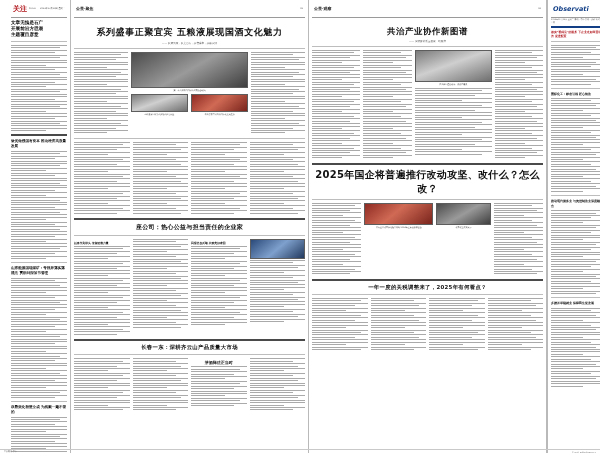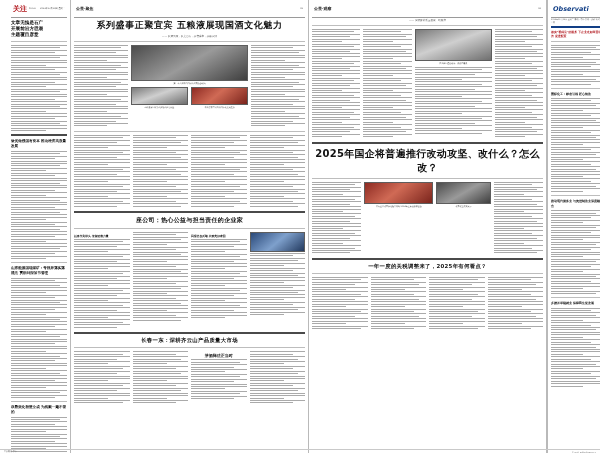--- a/index.html
+++ b/index.html
@@ -31,21 +31,21 @@
   .masthead{display:flex;align-items:center;height:17px;border-bottom:1px solid #9a9a9a;padding:0 2px;}
   .mast-logo{font-size:7px;font-weight:bold;color:#b0141a;letter-spacing:0px;}
   .mast-sub{font-size:2.4px;color:#666;margin-left:2px;}
   .mast-right{margin-left:auto;font-size:2.2px;color:#555;text-align:right;}
   
   .leftcol{width:62px;padding:0 3px;}
   .lead-title{font-size:4.6px;font-weight:bold;line-height:6px;color:#111;margin:2px 0 1px;}
   .sec-head{font-size:3.6px;font-weight:bold;line-height:5px;color:#111;margin:3px 0 1.5px;}
   
   .centercol{width:237px;padding:0 3px;}
-  .banner-title{font-size:9px;font-weight:bold;letter-spacing:0.6px;text-align:center;color:#111;margin:1px 0 2px;}
+  .banner-title{font-size:9px;font-weight:bold;letter-spacing:0.6px;text-align:center;color:#111;margin:8px 0 2px;}
   .banner-sub{font-size:2.6px;text-align:center;color:#555;margin-bottom:2px;}
   .grid3{display:flex;gap:3px;}
   .grid3 > div{flex:1;}
   .headline2{font-size:6px;font-weight:bold;text-align:center;margin:3px 0 2px;color:#111;letter-spacing:.3px;}
   .headline3{font-size:5.4px;font-weight:bold;text-align:center;margin:3px 0 2px;color:#111;letter-spacing:.3px;}
   
   .rightcol{width:237px;padding:0 3px;}
   .obs-logo{font-size:6.5px;font-style:italic;font-weight:bold;color:#123f86;}
   .obs-cn{font-size:6px;font-weight:bold;color:#123f86;margin-left:2px;}
   .far-right{width:58px;padding:0 3px;border-left:1px solid #b9b9b9;}
@@ -752,20 +752,21 @@
   </div>
 
   <div class="rule-v"></div>
 
   <div class="col rightcol">
     <div class="masthead">
       <span style="font-size:4px;font-weight:bold;color:#222;">全景·观察</span>
       <span class="mast-right">04</span>
     </div>
 
+    <div class="banner-title" style="font-size:8.4px;">共治产业协作新图谱</div>
     <div class="banner-sub">—— 资源要素质量发展一线观察</div>
     <div class="rule-h"></div>
 
     <div class="colwrap" style="margin-top:2px;">
       <div class="c">
         <div class="lines">
           <div></div>
             <div class="s3"></div>
             <div></div>
             <div class="s2"></div>

